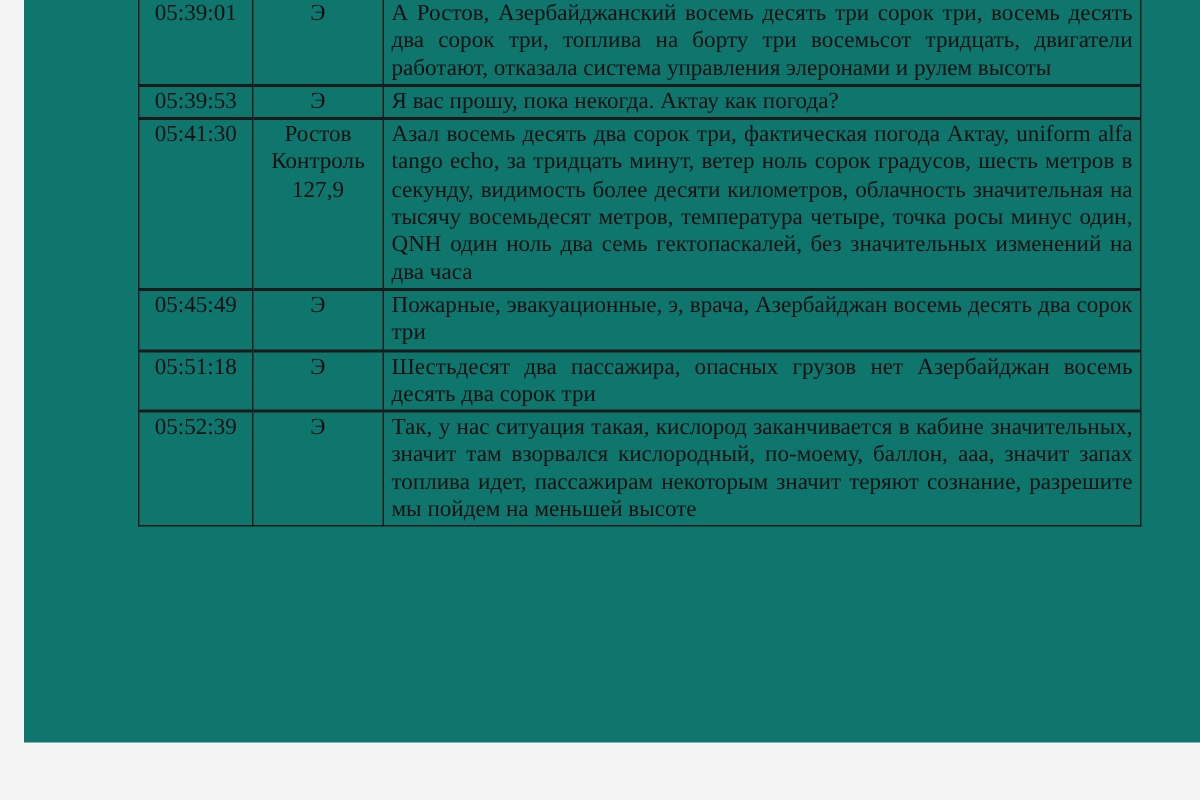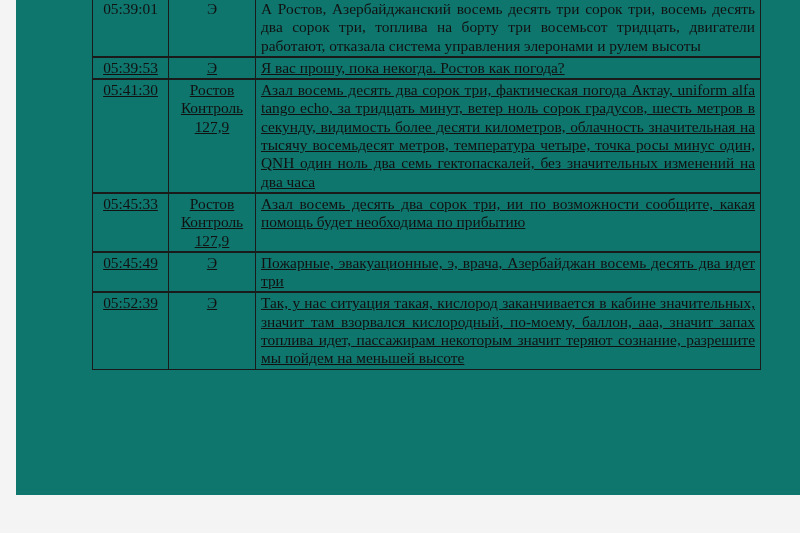--- a/index.html
+++ b/index.html
@@ -24,67 +24,65 @@
     table-layout: fixed;
   }
   table.transcript td {
     border: 1.3px solid #1a1a1a;
     vertical-align: top;
     padding: 1px 5px 1px 5px;
   }
   td.time { width: 65px; text-align: center; padding-left: 2px; padding-right: 2px; }
   td.speaker { width: 76px; text-align: center; padding-left: 2px; padding-right: 2px; }
   td.msg { text-align: justify; padding-left: 6px; padding-right: 4px; }
-  tr.sep td { border-top-width: 2.2px; text-decoration: underline; }
+  tr.sep td { border-top-width: 2.2px; }
   .spk-line { display: block; }
 </style>
 </head>
 <body>
 
 <div class="page">
   <table class="transcript">
     <tbody>
       <tr>
         <td class="time">05:39:01</td>
         <td class="speaker">
           <span class="spk-line">Э</span>
         </td>
         <td class="msg">А Ростов, Азербайджанский восемь десять три сорок три, восемь десять два сорок три, топлива на борту три восемьсот тридцать, двигатели работают, отказала система управления элеронами и рулем высоты</td>
       </tr>
       <tr class="sep">
         <td class="time">05:39:53</td>
         <td class="speaker">
           <span class="spk-line">Э</span>
         </td>
-        <td class="msg">Я вас прошу, пока некогда. Ростов как погода?</td>
+        <td class="msg">Я вас прошу, пока некогда. Актау как погода?</td>
       </tr>
       <tr class="sep">
         <td class="time">05:41:30</td>
         <td class="speaker">
           <span class="spk-line">Ростов</span>
           <span class="spk-line">Контроль</span>
           <span class="spk-line">127,9</span>
         </td>
         <td class="msg">Азал восемь десять два сорок три, фактическая погода Актау, uniform alfa tango echo, за тридцать минут, ветер ноль  сорок градусов, шесть метров в секунду, видимость более десяти километров, облачность значительная на тысячу восемьдесят метров, температура четыре, точка росы минус один, QNH один ноль два семь гектопаскалей, без значительных изменений на два часа</td>
       </tr>
       <tr class="sep">
-        <td class="time">05:45:33</td>
-        <td class="speaker">
-          <span class="spk-line">Ростов</span>
-          <span class="spk-line">Контроль</span>
-          <span class="spk-line">127,9</span>
-        </td>
-        <td class="msg">Азал восемь десять два сорок три, ии по возможности сообщите, какая помощь будет необходима по прибытию</td>
-      </tr>
-      <tr class="sep">
         <td class="time">05:45:49</td>
         <td class="speaker">
           <span class="spk-line">Э</span>
         </td>
-        <td class="msg">Пожарные, эвакуационные, э, врача, Азербайджан восемь десять два идет три</td>
+        <td class="msg">Пожарные, эвакуационные, э, врача, Азербайджан восемь десять два сорок три</td>
+      </tr>
+      <tr class="sep">
+        <td class="time">05:51:18</td>
+        <td class="speaker">
+          <span class="spk-line">Э</span>
+        </td>
+        <td class="msg">Шестьдесят два пассажира, опасных грузов нет Азербайджан восемь десять два сорок три</td>
       </tr>
       <tr class="sep">
         <td class="time">05:52:39</td>
         <td class="speaker">
           <span class="spk-line">Э</span>
         </td>
         <td class="msg">Так, у нас ситуация такая, кислород заканчивается в кабине значительных, значит там взорвался кислородный, по-моему, баллон, ааа, значит запах топлива идет, пассажирам некоторым значит теряют сознание, разрешите мы пойдем на меньшей высоте</td>
       </tr>
     </tbody>
   </table>

